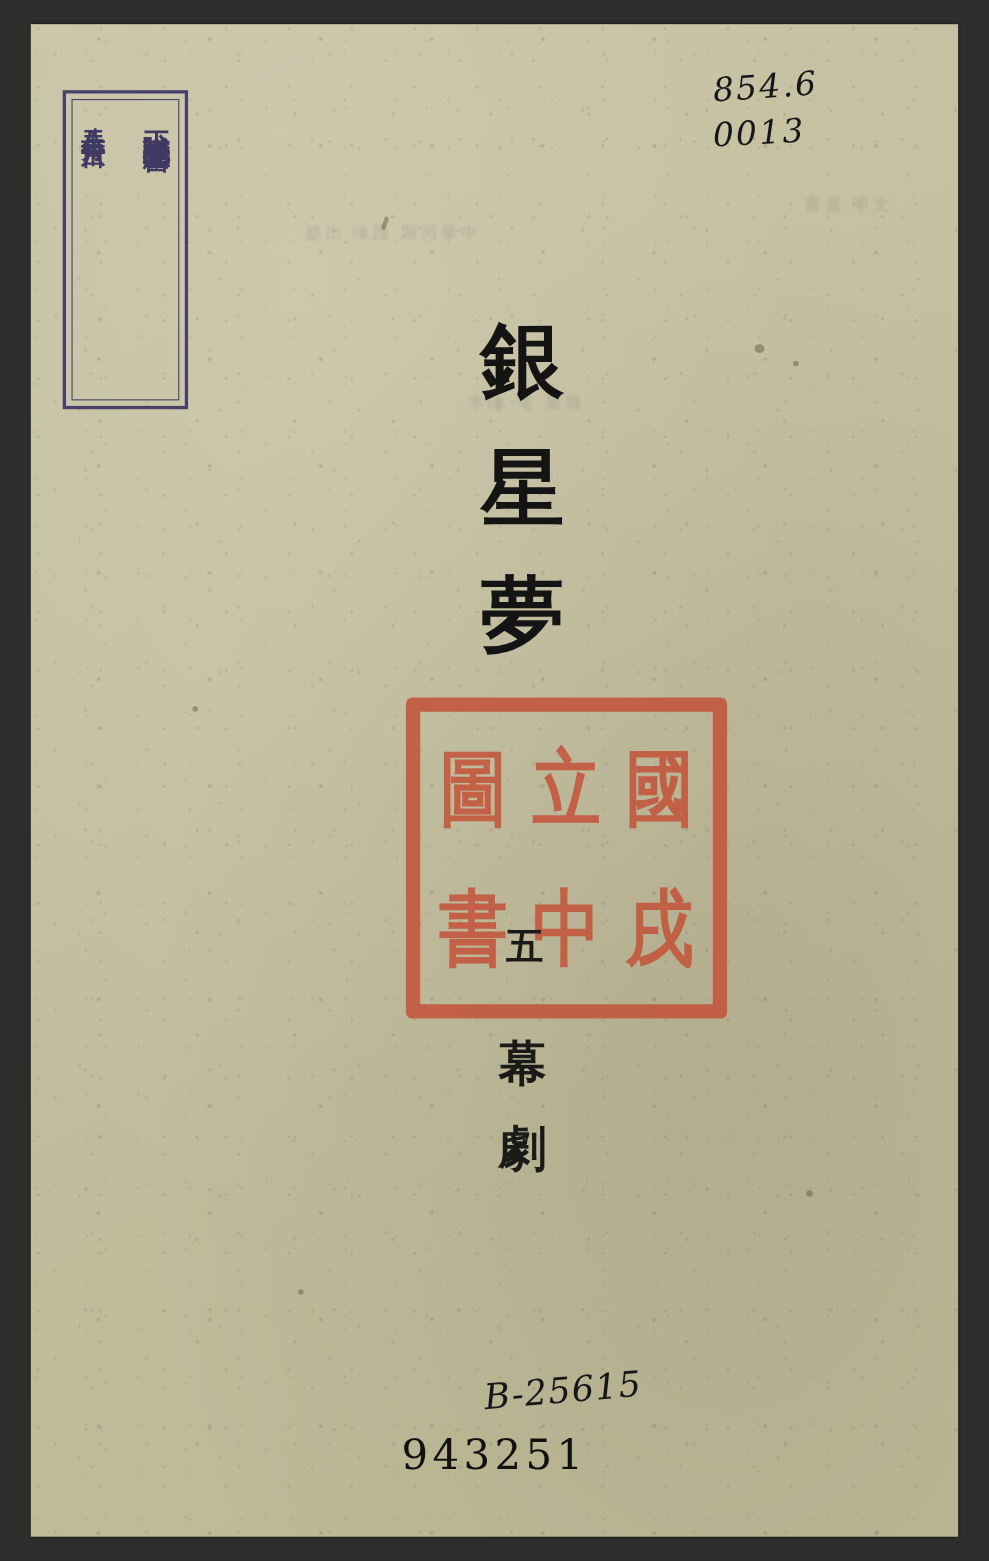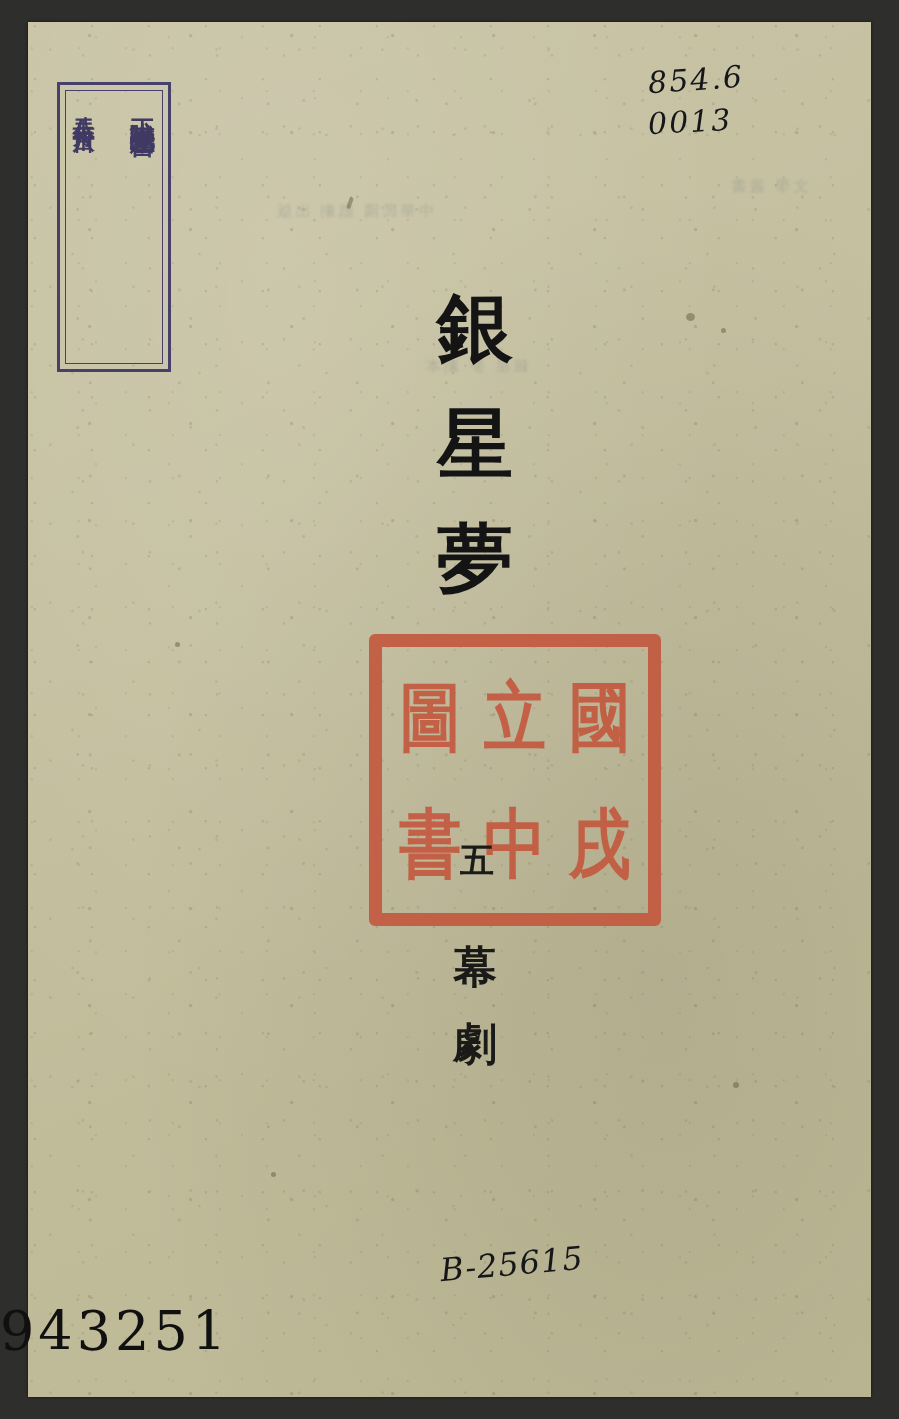--- a/index.html
+++ b/index.html
@@ -192,23 +192,23 @@
     transform: scaleY(1.22);
     letter-spacing: 0;
   }
 
   
   .accession {
     position: absolute;
     left: 0;
     right: 0;
     top: 1300px;
-    text-align: left;
-    font-family: "DejaVu Serif", serif;
-    font-size: 54px;
+    text-align: center;
+    font-family: "DejaVu Serif", serif;
+    font-size: 38px;
     letter-spacing: 4px;
     color: #101010;
   }
 
   
   .spot { position: absolute; border-radius: 50%; background: #5c5336; opacity: .45; }
 </style>
 </head>
 <body>
 

